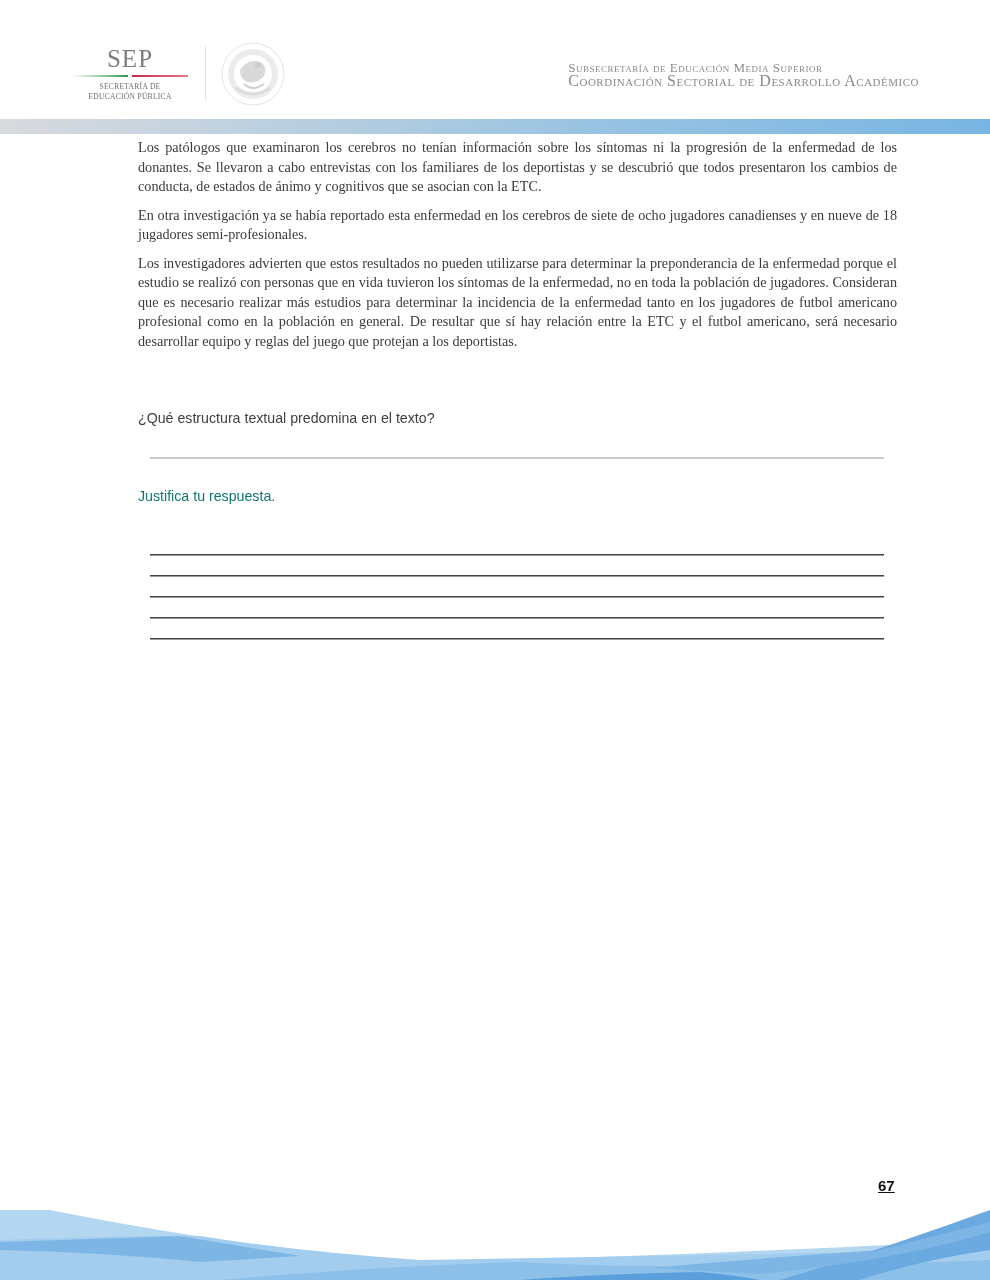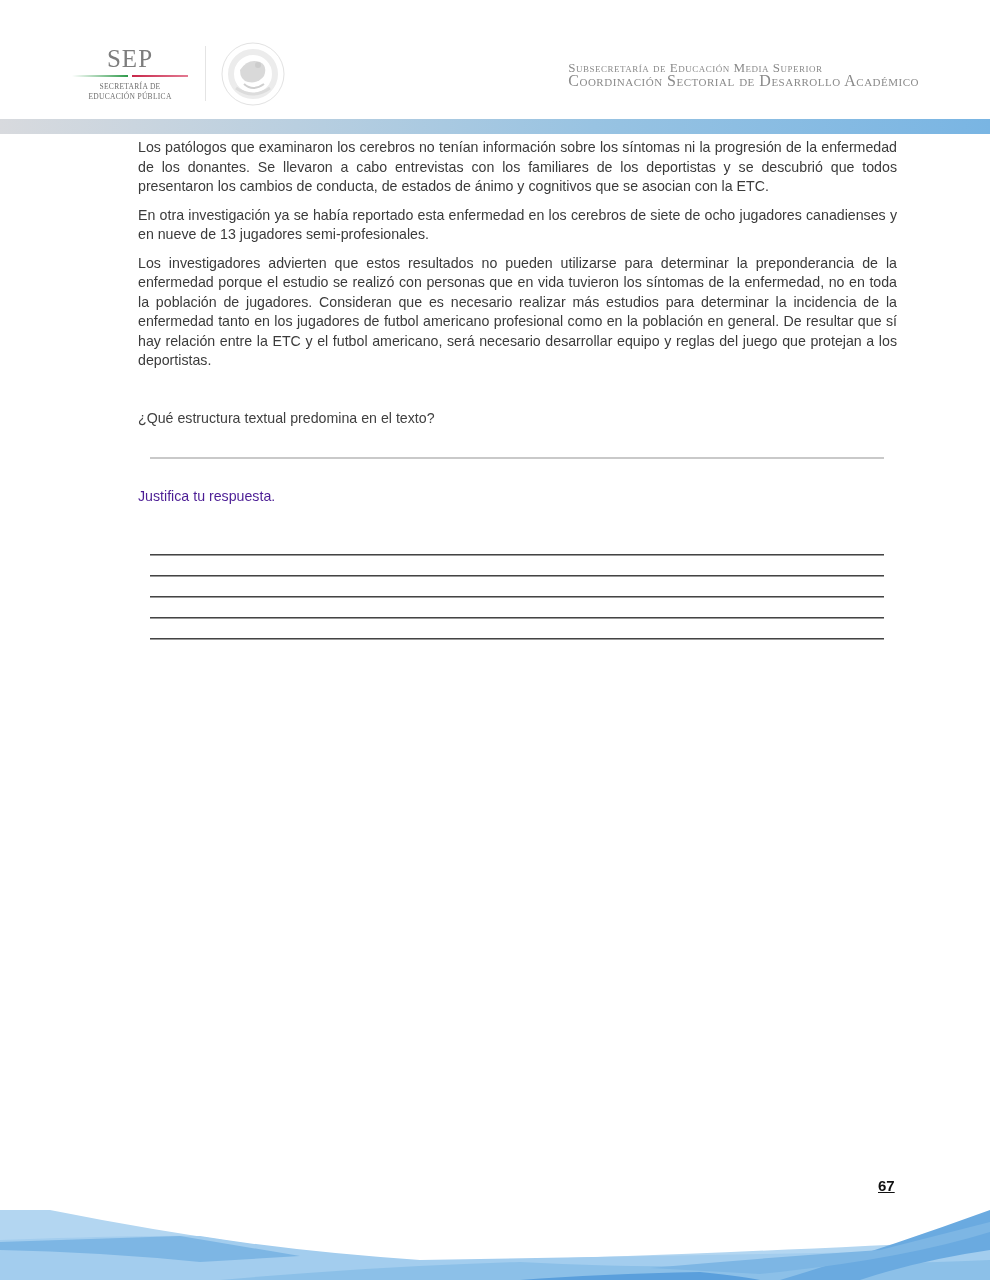--- a/index.html
+++ b/index.html
@@ -96,38 +96,39 @@
       position: absolute;
       left: 138px; top: 138px;
       width: 759px;
       font-size: 14.2px;
       line-height: 19.5px;
       color: #3b3b3b;
     }
     .content p {
       margin: 0 0 9px 0;
       text-align: justify;
+      font-family: Liberation Serif, serif;
     }
     .question {
       position: absolute;
       left: 138px; top: 410px;
       font-size: 14.2px;
       color: #404040;
     }
     .answer-line-1 {
       position: absolute;
       left: 150px; top: 457px;
       width: 734px; height: 2px;
       background: #c9c9c9;
     }
     .justify {
       position: absolute;
       left: 138px; top: 488px;
       font-size: 14.2px;
-      color: #4c1d95;
+      color: #0f766e;
     }
     .write-lines {
       position: absolute;
       left: 150px; top: 554px;
       width: 734px;
     }
     .write-line {
       height: 1px;
       background: #444444;
       margin-bottom: 19px;
@@ -177,21 +178,21 @@
   <div class="header-right">
     <div class="line1">Subsecretaría de Educación Media Superior</div>
     <div class="line2">Coordinación Sectorial de Desarrollo Académico</div>
   </div>
 </div>
 
 <div class="gradient-bar"></div>
 
 <div class="content">
   <p>Los patólogos que examinaron los cerebros no tenían información sobre los síntomas ni la progresión de la enfermedad de los donantes. Se llevaron a cabo entrevistas con los familiares de los deportistas y se descubrió que todos presentaron los cambios de conducta, de estados de ánimo y cognitivos que se asocian con la ETC.</p>
-  <p>En otra investigación ya se había reportado esta enfermedad en los cerebros de siete de ocho jugadores canadienses y en nueve de 13 jugadores semi-profesionales.</p>
+  <p>En otra investigación ya se había reportado esta enfermedad en los cerebros de siete de ocho jugadores canadienses y en nueve de 18 jugadores semi-profesionales.</p>
   <p>Los investigadores advierten que estos resultados no pueden utilizarse para determinar la preponderancia de la enfermedad porque el estudio se realizó con personas que en vida tuvieron los síntomas de la enfermedad, no en toda la población de jugadores. Consideran que es necesario realizar más estudios para determinar la incidencia de la enfermedad tanto en los jugadores de futbol americano profesional como en la población en general. De resultar que sí hay relación entre la ETC y el futbol americano, será necesario desarrollar equipo y reglas del juego que protejan a los deportistas.</p>
 </div>
 
 <div class="question">¿Qué estructura textual predomina en el texto?</div>
 <div class="answer-line-1"></div>
 
 <div class="justify">Justifica tu respuesta.</div>
 
 <div class="write-lines">
   <div class="write-line"></div>

